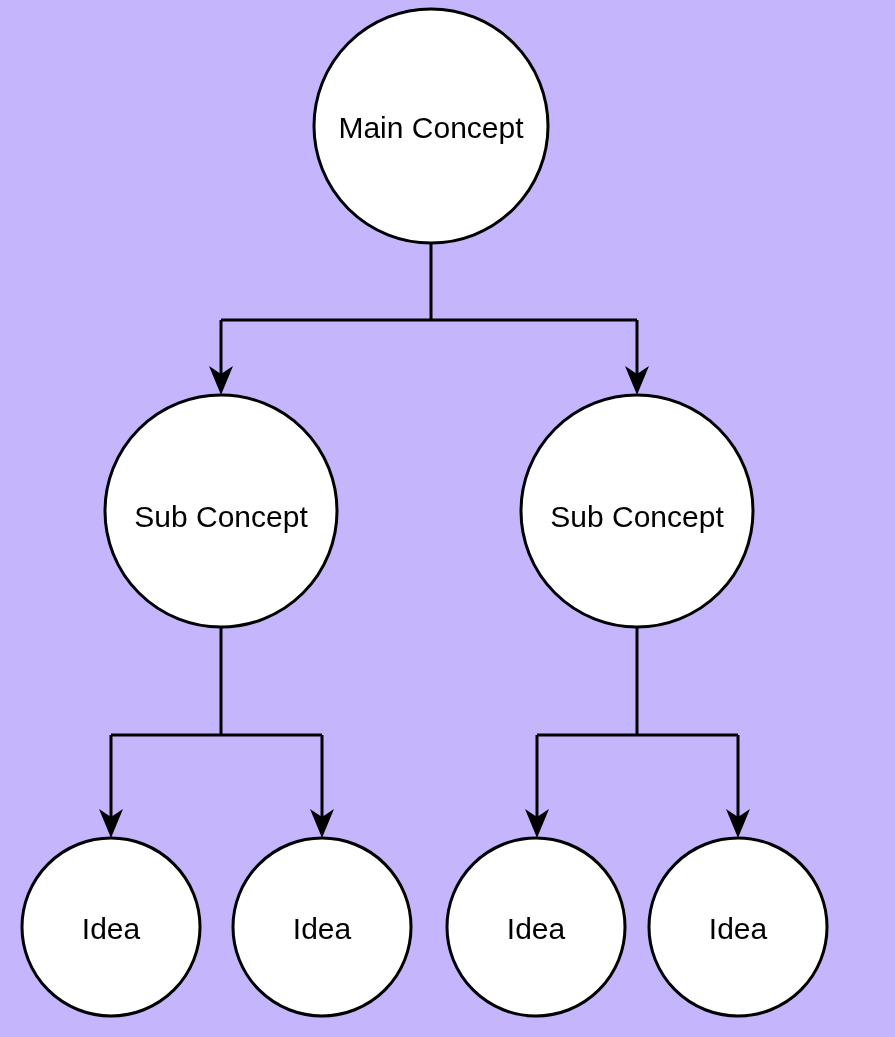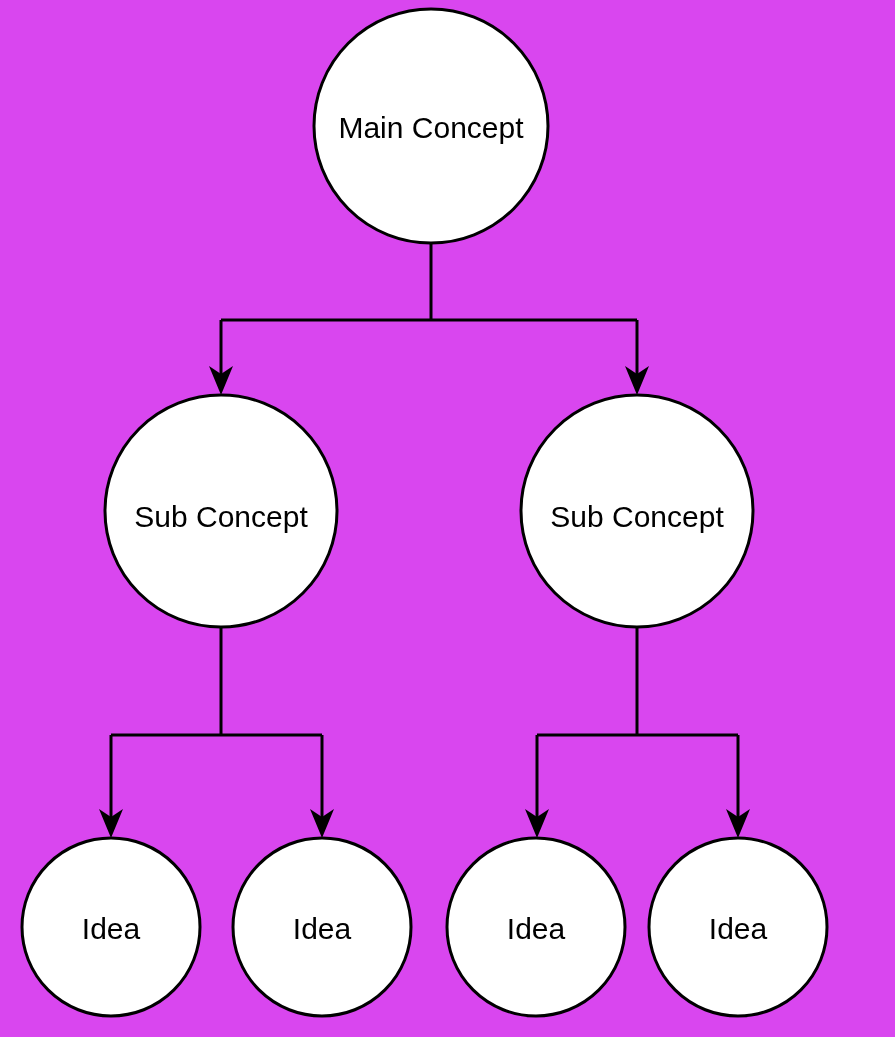--- a/index.html
+++ b/index.html
@@ -11,21 +11,21 @@
   body {
     width: 895px;
     height: 1037px;
     overflow: hidden;
     font-family: "Liberation Sans", sans-serif;
   }
   #diagram-root {
     position: relative;
     width: 895px;
     height: 1037px;
-    background: #d946ef;
+    background: #c4b5fd;
   }
   #diagram-svg {
     position: absolute;
     top: 0;
     left: 0;
     display: block;
   }
   .node-shape {
     fill: #ffffff;
     stroke: #000000;

